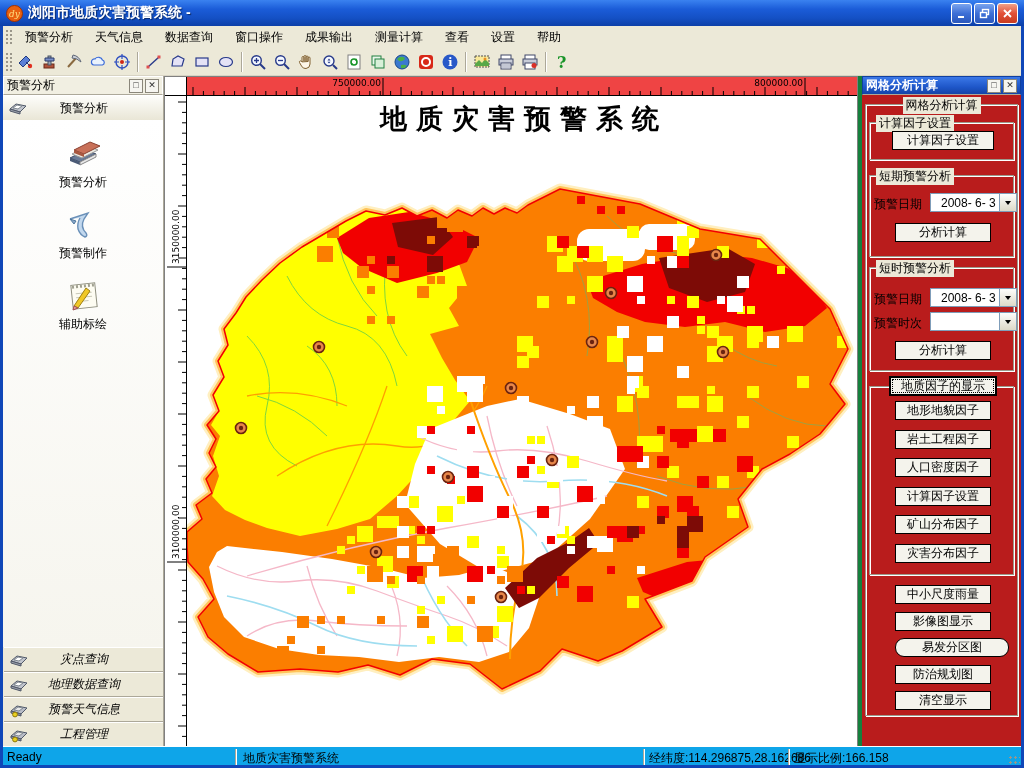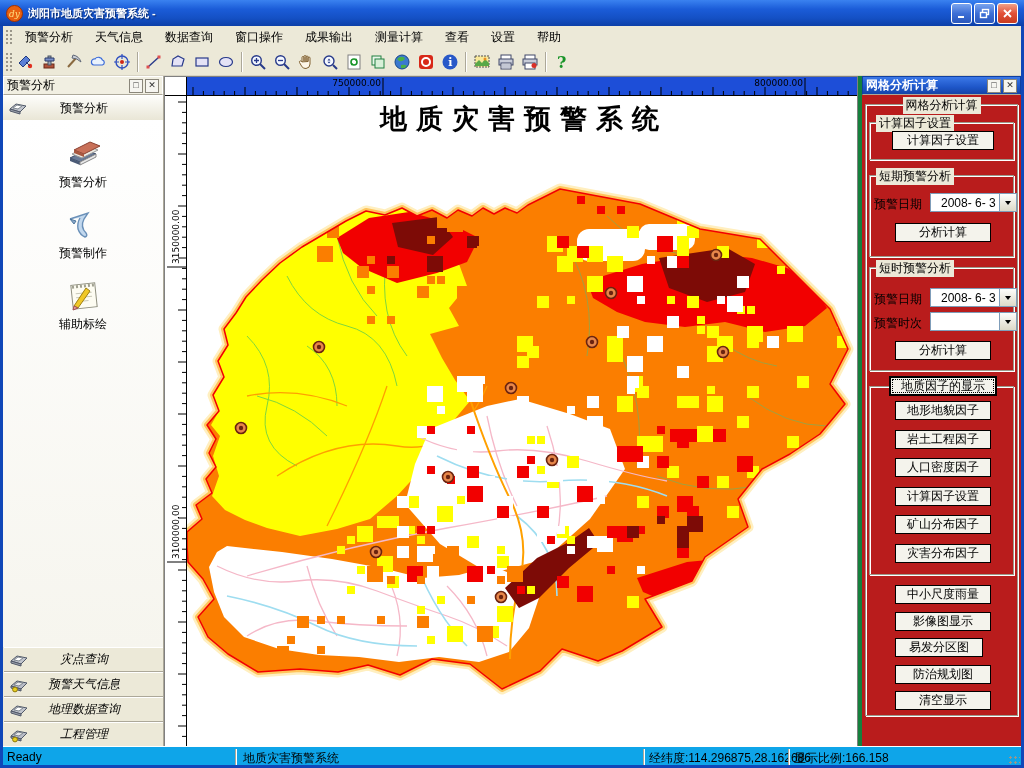--- a/index.html
+++ b/index.html
@@ -5,21 +5,21 @@
   html,body{margin:0;padding:0;}
   body{width:1024px;height:768px;overflow:hidden;
        font-family:"Liberation Sans","DejaVu Sans",sans-serif;font-size:12px;color:#000;}
   .window{position:absolute;inset:0;background:#ECE9D8;
           border-left:3px solid #1047B8;border-right:3px solid #1047B8;box-sizing:border-box;}
   
   .titlebar{position:absolute;left:-3px;right:-3px;top:0;height:26px;
             background:linear-gradient(180deg,#3A82F0 0%,#1B5CD8 35%,#1450C4 70%,#0C3FA8 100%);
             display:flex;align-items:center;padding:0 6px;box-sizing:border-box;}
   .app-icon{width:17px;height:17px;margin-right:5px;flex:none;}
-  .title-text{color:#fff;font-weight:bold;font-size:11px;text-shadow:1px 1px 1px #0A2A6A;flex:1;
+  .title-text{color:#fff;font-weight:bold;font-size:14px;text-shadow:1px 1px 1px #0A2A6A;flex:1;
               white-space:nowrap;overflow:hidden;}
   .tb-ctl{width:21px;height:21px;margin-left:2px;border:1px solid #fff;border-radius:3px;
           display:flex;align-items:center;justify-content:center;color:#fff;font-weight:bold;
           font-size:11px;box-sizing:border-box;
           background:linear-gradient(180deg,#7AA4EE 0%,#3D6FD6 50%,#2A57BC 100%);}
   .tb-ctl.close{background:linear-gradient(180deg,#F0A086 0%,#E25038 50%,#C83C20 100%);}
   .tb-ctl svg{display:block;}
   
   .menubar{position:absolute;left:0;right:0;top:26px;height:22px;background:#ECE9D8;
            display:flex;align-items:center;}
@@ -55,21 +55,21 @@
   .lp-item .lp-label{margin-top:2px;}
   .lp-bottom{position:absolute;left:1px;right:0;bottom:0;font-style:italic;}
   .lp-bar{height:25px;display:flex;align-items:center;background:#ECE9D8;
           border-top:1px solid #fff;border-bottom:1px solid #ACA899;box-sizing:border-box;}
   .lp-bar .bar-icon{width:20px;height:16px;margin:0 2px 0 5px;flex:none;}
   .lp-bar .bar-label{flex:1;text-align:center;margin-right:26px;white-space:nowrap;}
   
   .map-area{flex:1;position:relative;background:#ECE9D8;border:1px solid #808080;box-sizing:border-box;}
   .ruler-corner{position:absolute;left:0;top:0;width:22px;height:19px;background:#fff;
                 border-right:1px solid #000;border-bottom:1px solid #000;box-sizing:border-box;}
-  .ruler-top{position:absolute;left:22px;top:0;right:0;height:19px;background:#1d4ed8;
+  .ruler-top{position:absolute;left:22px;top:0;right:0;height:19px;background:#ef4444;
              border-bottom:1px solid #000;box-sizing:border-box;}
   .ruler-left{position:absolute;left:0;top:19px;width:22px;bottom:0;background:#fff;
               border-right:1px solid #000;box-sizing:border-box;}
   .map-canvas{position:absolute;left:22px;top:19px;right:0;bottom:0;background:#fff;overflow:hidden;}
   .ruler-top svg,.ruler-left svg,.map-canvas svg{display:block;}
   
   .right-panel{width:163px;flex:none;position:relative;background:#b91c1c;
                border-left:4px solid #15803d;box-sizing:border-box;}
   .panel-cap.active{background:linear-gradient(180deg,#3B78E8 0%,#1E56C8 60%,#1444A8 100%);
                     border:1px solid #1040A0;border-bottom:1px solid #ACA899;}
@@ -336,34 +336,34 @@
             <div class="lp-bar">
               <svg class="bar-icon" viewBox="0 0 20 16">
                 <polygon points="2,9 8,4 18,6 12,12" fill="#C0C4CC" stroke="#505868"></polygon>
                 <polygon points="5,8 9,5 14,6 10,9" fill="#fff" stroke="#808890"></polygon>
                 <path d="M2,9 l10,3 l0,2 l-10-3 z" fill="#9AA0AC" stroke="#505868"></path>
               </svg>
               <span class="bar-label">灾点查询</span>
             </div>
             <div class="lp-bar">
               <svg class="bar-icon" viewBox="0 0 20 16">
+                <polygon points="2,9 8,4 18,6 12,12" fill="#C0C4CC" stroke="#505868"></polygon>
+                <polygon points="5,8 9,5 14,6 10,9" fill="#fff" stroke="#808890"></polygon>
+                <path d="M2,9 l10,3 l0,2 l-10-3 z" fill="#9AA0AC" stroke="#505868"></path>
+              </svg>
+              <span class="bar-label">地理数据查询</span>
+            </div>
+            <div class="lp-bar">
+              <svg class="bar-icon" viewBox="0 0 20 16">
                 <polygon points="2,9 8,4 18,6 12,12" fill="#B8BCC6" stroke="#505868"></polygon>
                 <polygon points="5,8 9,5 14,6 10,9" fill="#E8E8E8" stroke="#808890"></polygon>
                 <path d="M2,9 l10,3 l0,2 l-10-3 z" fill="#888E9A" stroke="#505868"></path>
                 <circle cx="6" cy="12.5" r="2.4" fill="#E8D020" stroke="#907808"></circle>
               </svg>
               <span class="bar-label">预警天气信息</span>
-            </div>
-            <div class="lp-bar">
-              <svg class="bar-icon" viewBox="0 0 20 16">
-                <polygon points="2,9 8,4 18,6 12,12" fill="#C0C4CC" stroke="#505868"></polygon>
-                <polygon points="5,8 9,5 14,6 10,9" fill="#fff" stroke="#808890"></polygon>
-                <path d="M2,9 l10,3 l0,2 l-10-3 z" fill="#9AA0AC" stroke="#505868"></path>
-              </svg>
-              <span class="bar-label">地理数据查询</span>
             </div>
             <div class="lp-bar">
               <svg class="bar-icon" viewBox="0 0 20 16">
                 <polygon points="2,9 8,4 18,6 12,12" fill="#B8BCC6" stroke="#505868"></polygon>
                 <polygon points="5,8 9,5 14,6 10,9" fill="#E8E8E8" stroke="#808890"></polygon>
                 <path d="M2,9 l10,3 l0,2 l-10-3 z" fill="#888E9A" stroke="#505868"></path>
                 <circle cx="6" cy="12.5" r="2.4" fill="#E8D020" stroke="#907808"></circle>
               </svg>
               <span class="bar-label">工程管理</span>
             </div>
@@ -949,21 +949,21 @@
               <div class="xbtn" style="left: 33px; width: 96px; top: 306px; height: 19px;">地形地貌因子</div>
               <div class="xbtn" style="left: 33px; width: 96px; top: 334.5px; height: 19px;">岩土工程因子</div>
               <div class="xbtn" style="left: 33px; width: 96px; top: 363px; height: 19px;">人口密度因子</div>
               <div class="xbtn" style="left: 33px; width: 96px; top: 391.5px; height: 19px;">计算因子设置</div>
               <div class="xbtn" style="left: 33px; width: 96px; top: 420px; height: 19px;">矿山分布因子</div>
               <div class="xbtn" style="left: 33px; width: 96px; top: 448.5px; height: 19px;">灾害分布因子</div>
             </div>
           <div id="extra-buttons">
               <div class="xbtn" style="left: 33px; width: 96px; top: 490px; height: 19px;">中小尺度雨量</div>
               <div class="xbtn" style="left: 33px; width: 96px; top: 516.5px; height: 19px;">影像图显示</div>
-              <div class="xbtn" style="left: 33px; width: 88px; top: 543px; height: 19px;">易发分区图</div>
+              <div class="xbtn" style="left: 33px; width: 114px; top: 543px; height: 19px; border-radius: 9px;">易发分区图</div>
               <div class="xbtn" style="left: 33px; width: 96px; top: 569.5px; height: 19px;">防治规划图</div>
               <div class="xbtn" style="left: 33px; width: 96px; top: 596px; height: 19px;">清空显示</div>
             </div>
         </div>
       </div>
     </div>
 
     <div class="statusbar">
       <span class="sb-field" style="left:4px;">Ready</span>
       <span class="sb-sep" style="left:232px;"></span>

